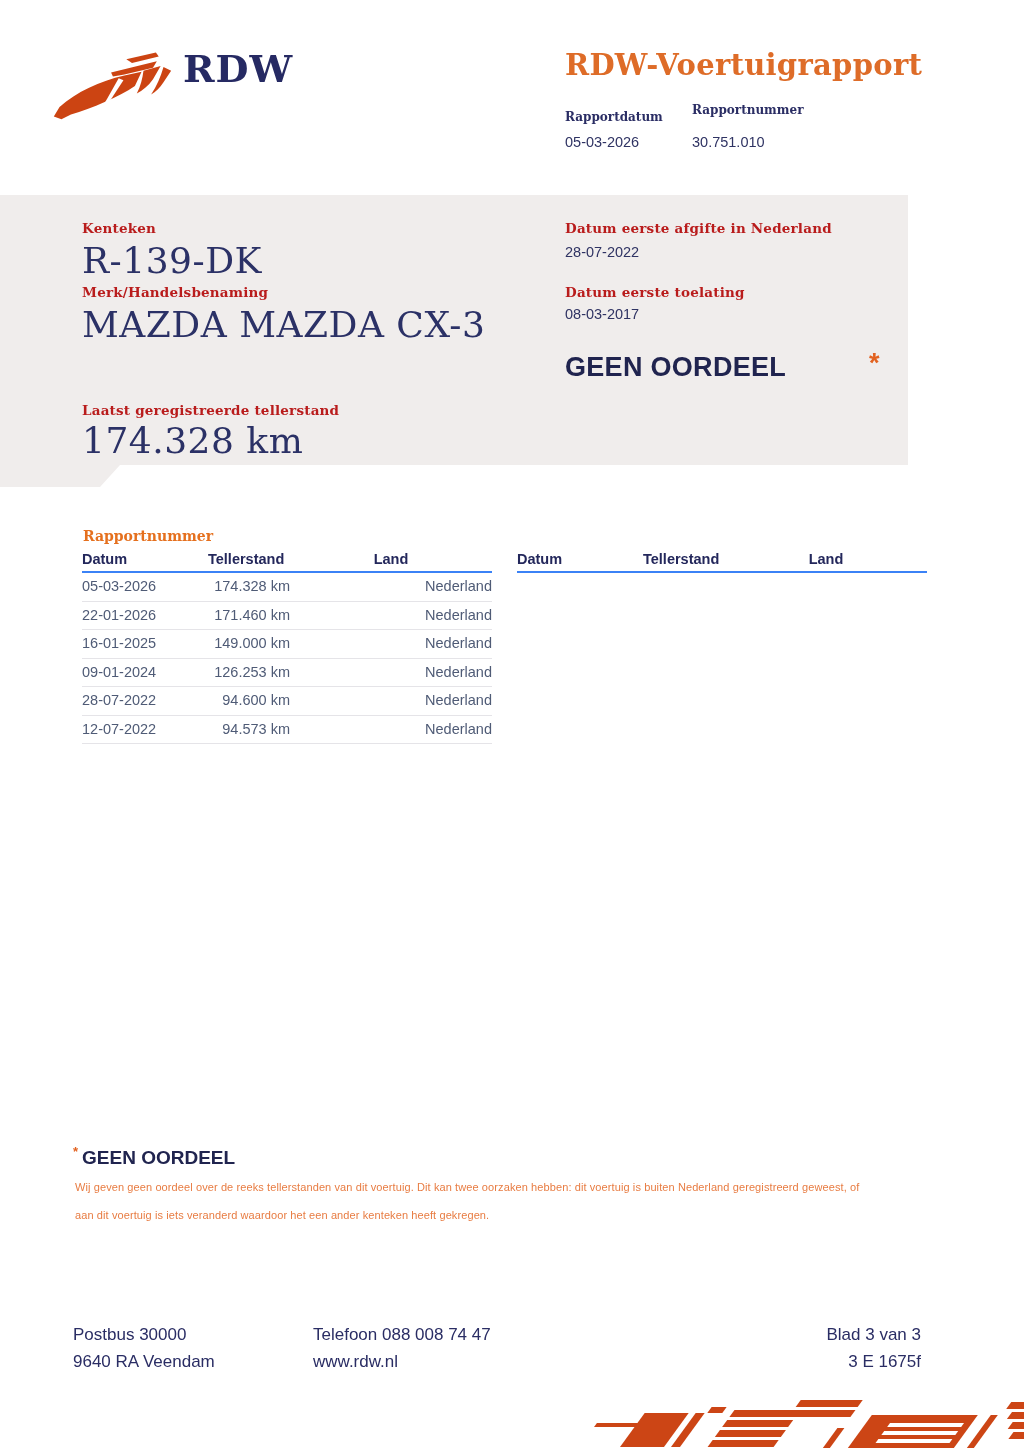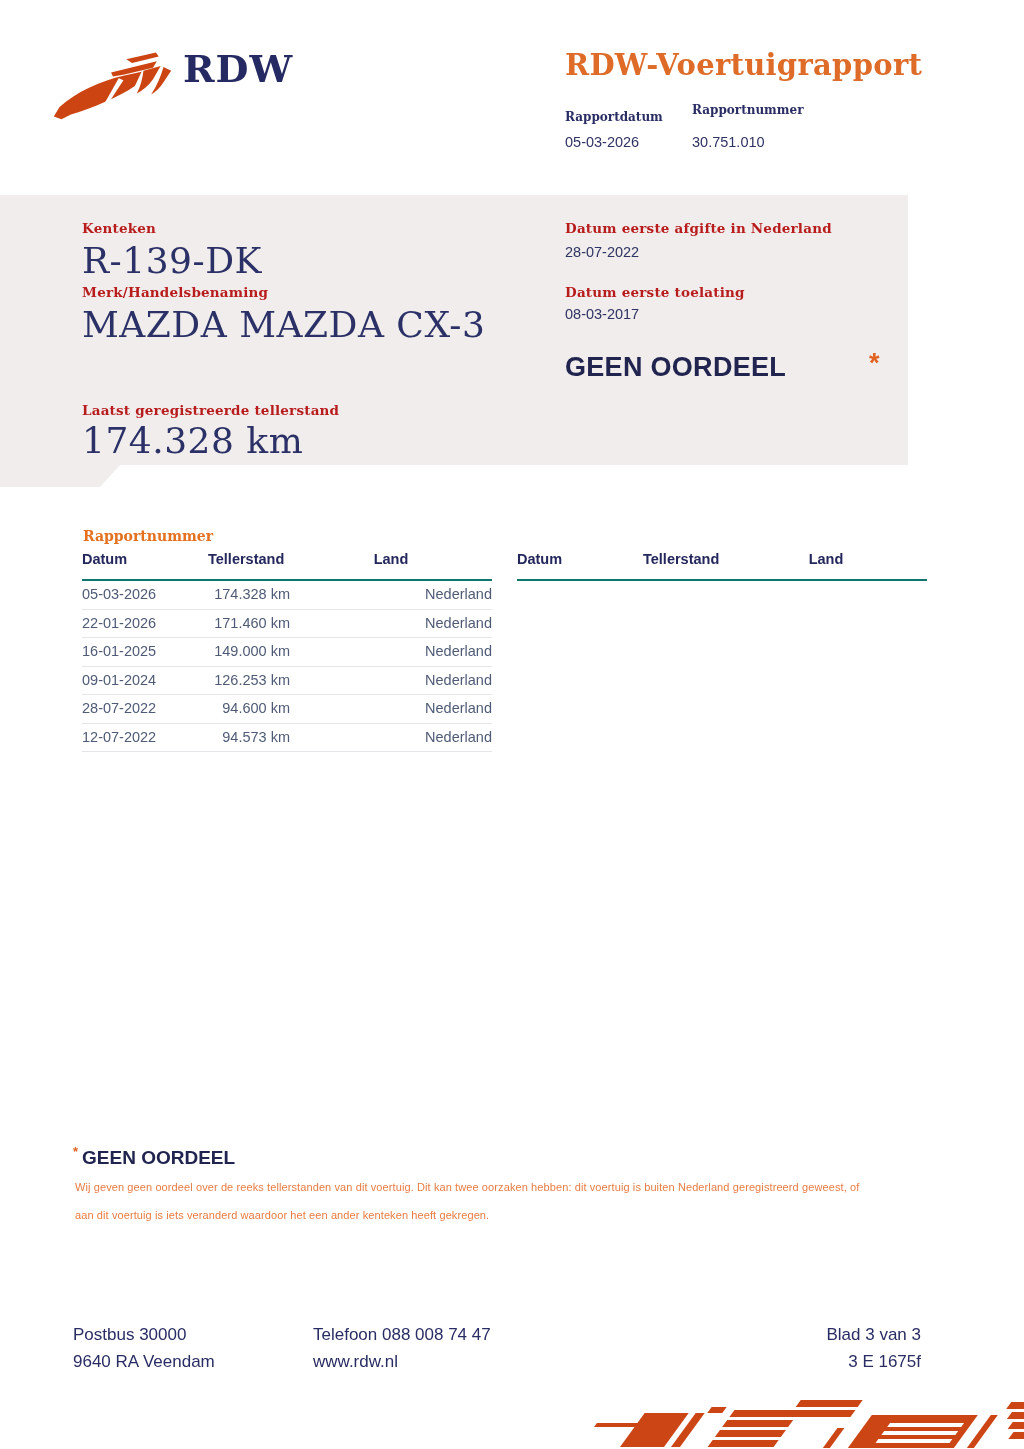--- a/index.html
+++ b/index.html
@@ -50,21 +50,21 @@
   .tbl-title{
     left:83px;top:528px;font-family:"DejaVu Serif", serif;font-weight:bold;
     font-size:14px;color:#E5701E;
   }
   .tbl{width:410px;}
   .tbl-1{left:82px;top:551px;}
   .tbl-2{left:517px;top:551px;}
   .t-head{
     display:grid;grid-template-columns:126px 82px 1fr;
     font-weight:bold;font-size:14.5px;color:#23275B;
-    padding-bottom:12px;border-bottom:2px solid #0f766e;
+    padding-bottom:4px;border-bottom:2px solid #3b82f6;
   }
   .t-head .c-land{text-align:center;}
   .t-row{
     display:grid;grid-template-columns:126px 82px 1fr;
     height:27.5px;line-height:27.5px;font-size:14.5px;color:#4F5B76;
     border-bottom:1px solid #E5E4E8;
   }
   .t-row .c-tell{text-align:right;}
   .t-row .c-land{text-align:right;}
 

